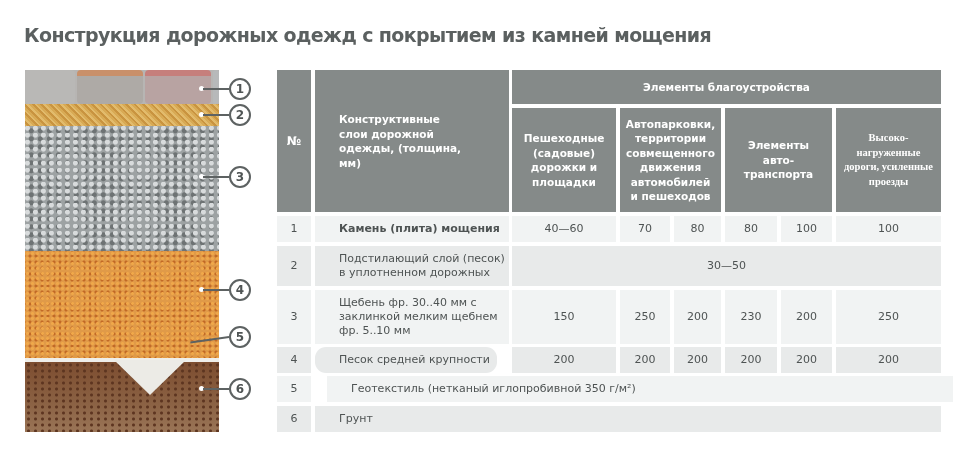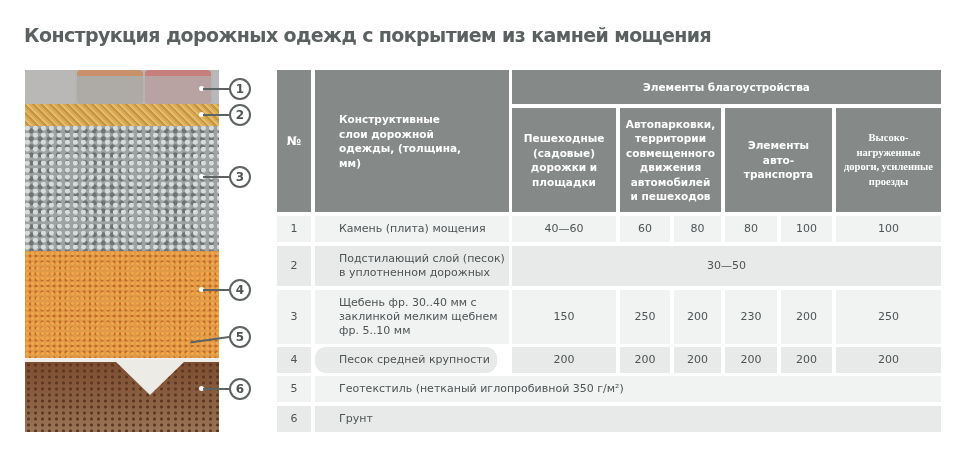--- a/index.html
+++ b/index.html
@@ -90,23 +90,23 @@
 
 <div class="cell hd" style="left:277px;top:70px;width:34px;height:142px;font-size:12px;">№</div>
 <div class="cell hd left" style="left:315px;top:70px;width:194px;height:142px;padding-right:40px;">Конструктивные слои дорожной одежды, (толщина, мм)</div>
 <div class="cell hd" style="left:512px;top:70px;width:429px;height:34px;">Элементы благоустройства</div>
 <div class="cell hd" style="left:512px;top:108px;width:104px;height:104px;padding:0 6px;">Пешеходные (садовые) дорожки и площадки</div>
 <div class="cell hd" style="left:620px;top:108px;width:101px;height:104px;padding:0 20px;">Автопарковки, территории совмещенного движения автомобилей и пешеходов</div>
 <div class="cell hd" style="left:725px;top:108px;width:107px;height:104px;padding:0 18px;">Элементы авто-транспорта</div>
 <div class="cell hd" style="left:836px;top:108px;width:105px;height:104px;padding:0 8px;font-family:Liberation Serif, serif;">Высоко-нагруженные дороги, усиленные проезды</div>
 
 <div class="cell bd odd" style="left:277px;top:216px;width:34px;height:26px;">1</div>
-<div class="cell bd odd left" style="left:315px;top:216px;width:194px;height:26px;">Камень (плита) мощения</div>
+<div class="cell bd odd left" style="left:315px;top:216px;width:194px;height:26px;font-weight:bold;">Камень (плита) мощения</div>
 <div class="cell bd odd" style="left:512px;top:216px;width:104px;height:26px;">40—60</div>
-<div class="cell bd odd" style="left:620px;top:216px;width:50px;height:26px;">60</div>
+<div class="cell bd odd" style="left:620px;top:216px;width:50px;height:26px;">70</div>
 <div class="cell bd odd" style="left:674px;top:216px;width:47px;height:26px;">80</div>
 <div class="cell bd odd" style="left:725px;top:216px;width:52px;height:26px;">80</div>
 <div class="cell bd odd" style="left:781px;top:216px;width:51px;height:26px;">100</div>
 <div class="cell bd odd" style="left:836px;top:216px;width:105px;height:26px;">100</div>
 
 <div class="cell bd even" style="left:277px;top:246px;width:34px;height:40px;">2</div>
 <div class="cell bd even left" style="left:315px;top:246px;width:194px;height:40px;">Подстилающий слой (песок) в уплотненном дорожных</div>
 <div class="cell bd even" style="left:512px;top:246px;width:429px;height:40px;">30—50</div>
 
 <div class="cell bd odd" style="left:277px;top:290px;width:34px;height:54px;">3</div>
@@ -121,16 +121,16 @@
 <div class="cell bd even" style="left:277px;top:347px;width:34px;height:26px;">4</div>
 <div class="cell bd even left" style="left:315px;top:347px;width:182px;height:26px;border-radius:11px;">Песок средней крупности</div>
 <div class="cell bd even" style="left:512px;top:347px;width:104px;height:26px;">200</div>
 <div class="cell bd even" style="left:620px;top:347px;width:50px;height:26px;">200</div>
 <div class="cell bd even" style="left:674px;top:347px;width:47px;height:26px;">200</div>
 <div class="cell bd even" style="left:725px;top:347px;width:52px;height:26px;">200</div>
 <div class="cell bd even" style="left:781px;top:347px;width:51px;height:26px;">200</div>
 <div class="cell bd even" style="left:836px;top:347px;width:105px;height:26px;">200</div>
 
 <div class="cell bd odd" style="left:277px;top:376px;width:34px;height:26px;">5</div>
-<div class="cell bd odd left" style="left:315px;top:376px;width:626px;height:26px;">Геотекстиль (нетканый иглопробивной 350 г/м²)</div>
+<div class="cell bd odd left" style="left:327px;top:376px;width:626px;height:26px;">Геотекстиль (нетканый иглопробивной 350 г/м²)</div>
 
 <div class="cell bd even" style="left:277px;top:406px;width:34px;height:26px;">6</div>
 <div class="cell bd even left" style="left:315px;top:406px;width:626px;height:26px;">Грунт</div>
 
 </body></html>

